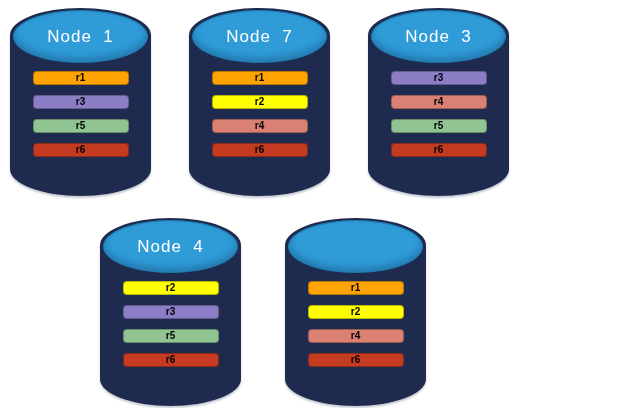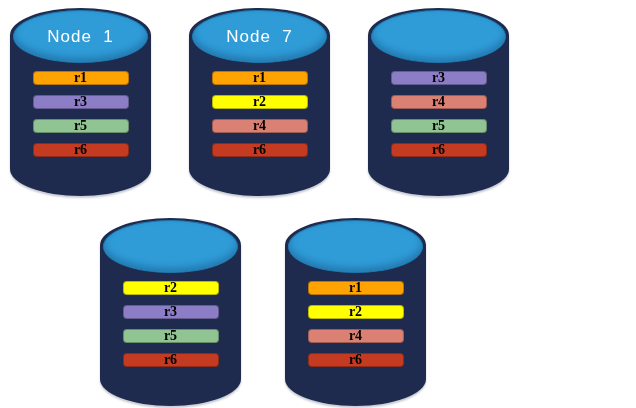--- a/index.html
+++ b/index.html
@@ -66,22 +66,22 @@
   }
   .bar {
     box-sizing: border-box;
     width: 96px;
     height: 14px;
     border-radius: 4px;
     border: 1px solid rgba(0,0,0,0.28);
     display: flex;
     align-items: center;
     justify-content: center;
-    font-family: Liberation Serif, serif;
-    font-size: 14px;
+    font-family: Liberation Sans, sans-serif;
+    font-size: 10px;
     font-weight: bold;
     line-height: 1;
     color: #000000;
   }
 </style>
 </head>
 <body>
 
 <div class="canvas">
 
@@ -105,31 +105,33 @@
         <div class="bar" style="background: rgb(255, 163, 2);">r1</div>
         <div class="bar" style="background: rgb(255, 255, 0);">r2</div>
         <div class="bar" style="background: rgb(219, 129, 115);">r4</div>
         <div class="bar" style="background: rgb(196, 59, 34);">r6</div>
       </div>
     </div>
 
     <div class="cylinder" style="left: 368px; top: 8px;">
       <div class="cyl-body"></div>
       <div class="cyl-top"></div>
+      <div class="cyl-title">Node  3</div>
       <div class="bars">
         <div class="bar" style="background: rgb(140, 126, 198);">r3</div>
         <div class="bar" style="background: rgb(219, 129, 115);">r4</div>
         <div class="bar" style="background: rgb(144, 196, 146);">r5</div>
         <div class="bar" style="background: rgb(196, 59, 34);">r6</div>
       </div>
     </div>
 
     <div class="cylinder" style="left: 100px; top: 218px;">
       <div class="cyl-body"></div>
       <div class="cyl-top"></div>
+      <div class="cyl-title">Node  4</div>
       <div class="bars">
         <div class="bar" style="background: rgb(255, 255, 0);">r2</div>
         <div class="bar" style="background: rgb(140, 126, 198);">r3</div>
         <div class="bar" style="background: rgb(144, 196, 146);">r5</div>
         <div class="bar" style="background: rgb(196, 59, 34);">r6</div>
       </div>
     </div>
 
     <div class="cylinder" style="left: 285px; top: 218px;">
       <div class="cyl-body"></div>

